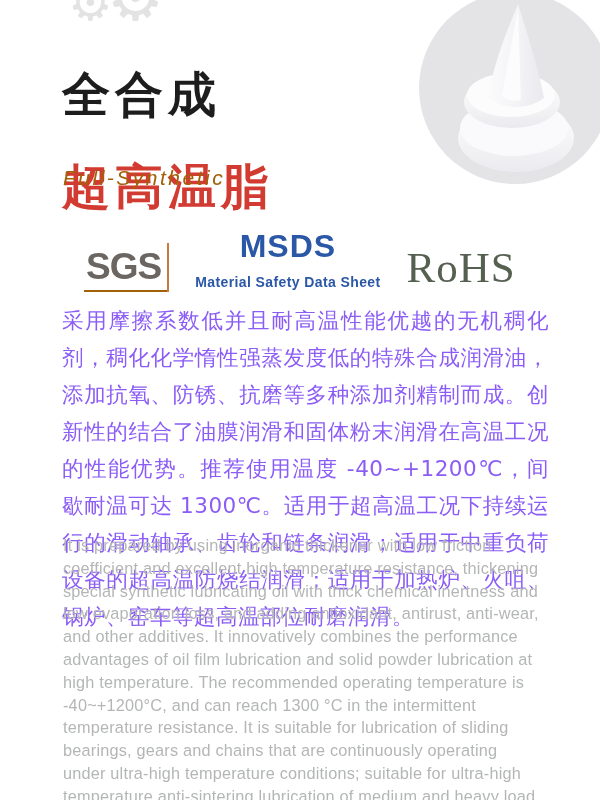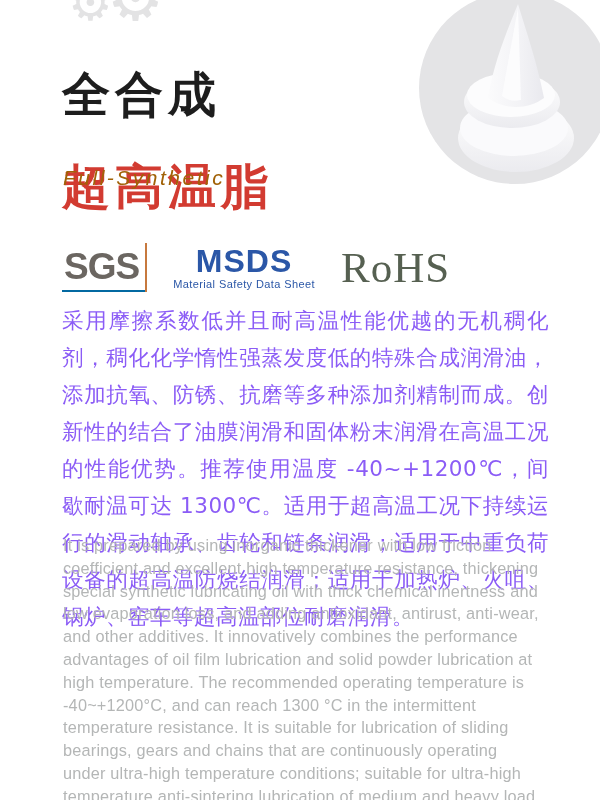--- a/index.html
+++ b/index.html
@@ -44,39 +44,40 @@
   }
 
   
   .cert-row {
     position: absolute; left: 62px; top: 240px;
     display: flex; align-items: flex-end; gap: 26px; height: 52px;
   }
   .sgs-logo {
     position: relative;
     padding: 0 8px 3px 2px;
-    border-bottom: 2px solid #0369a1;
+    border-bottom: 2px solid #a16207;
+    margin-left: 22px;
   }
   .sgs-text {
     font-size: 37px; font-weight: 700; color: #6b6661;
     letter-spacing: -1px; line-height: 40px;
     font-family: "Liberation Sans", sans-serif;
   }
   .sgs-bar {
     position: absolute; right: 0; bottom: -2px;
     width: 2px; height: 49px; background: #c7793e;
   }
   .msds-logo { text-align: center; padding-bottom: 2px; }
   .msds-text {
     font-size: 32px; font-weight: 800; color: #2b57a7;
     letter-spacing: 1px; line-height: 32px;
   }
   .msds-caption {
-    font-size: 11px; font-weight: 400; color: #2b57a7;
-    letter-spacing: 0.4px; margin-top: 1px;
+    font-size: 14px; font-weight: 700; color: #2b57a7;
+    letter-spacing: 0.4px; margin-top: 12px;
   }
   .rohs-logo { padding-bottom: 4px; }
   .rohs-text {
     font-family: "Liberation Serif", "DejaVu Serif", serif;
     font-size: 43px; color: #566051; line-height: 40px; letter-spacing: 1px;
   }
 
   
   .desc-cn {
     position: absolute; left: 62px; top: 302px; width: 487px;

